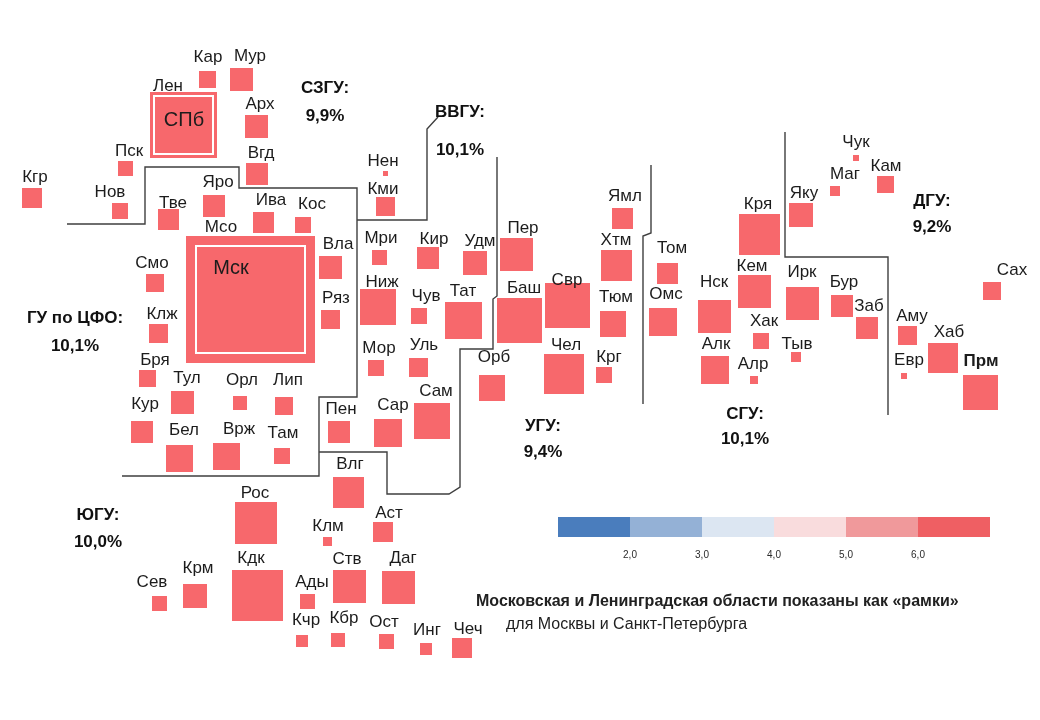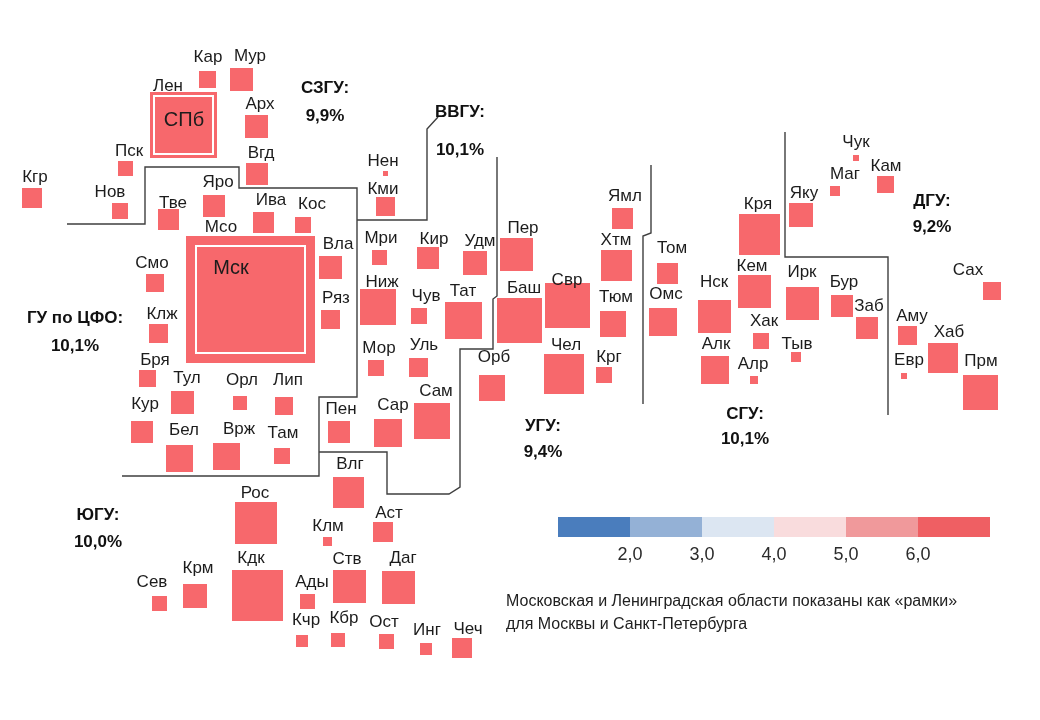--- a/index.html
+++ b/index.html
@@ -11,21 +11,21 @@
           font-size:17px;color:#1c1c1c;line-height:1;}
   .dlabel{position:absolute;transform:translate(-50%,-55%);white-space:nowrap;
           font-size:17px;font-weight:bold;color:#111;line-height:1;}
   .frame{position:absolute;}
   .frame .inner{position:absolute;border:2px solid #ffffff;}
   .flabel{position:absolute;transform:translate(-50%,-55%);font-size:17px;color:#1c1c1c;white-space:nowrap;line-height:1;}
   .ilabel{position:absolute;transform:translate(-50%,-55%);font-size:20px;color:#1c1c1c;white-space:nowrap;line-height:1;}
   #title{position:absolute;font-size:16px;color:#262626;white-space:nowrap;}
   .noteline{position:absolute;font-size:16px;color:#212121;white-space:nowrap;}
   .lseg{position:absolute;}
-  .ltick{position:absolute;transform:translate(-50%,-50%);font-size:18px;color:#2b2b2b;white-space:nowrap;}
+  .ltick{position:absolute;transform:translate(-50%,-50%);font-size:10px;color:#2b2b2b;white-space:nowrap;}
 </style>
 </head>
 <body>
 
 <div id="canvas">
   <svg id="borders" viewBox="0 0 1040 720">
       <path d="M67,224 H145 V167 H239 V188 H357 V397 H319 V476 H122" fill="none" stroke="#3f3f3f" stroke-width="1.4"></path>
       <path d="M438,117 L427,129 V220 H357" fill="none" stroke="#3f3f3f" stroke-width="1.4"></path>
       <path d="M497,157 V296 L493,299 V349 H460 V487 L449,494 H387 V452 H319" fill="none" stroke="#3f3f3f" stroke-width="1.4"></path>
       <path d="M651,165 V233 L643,236 V404" fill="none" stroke="#3f3f3f" stroke-width="1.4"></path>
@@ -148,29 +148,29 @@
       <div class="rlabel" style="left: 869px; top: 306px;">Заб</div>
       <div class="rsq" style="left: 789px; top: 203px; width: 24px; height: 24px; background: rgb(247, 104, 108);"></div>
       <div class="rlabel" style="left: 804px; top: 193px;">Яку</div>
       <div class="rsq" style="left: 830px; top: 186px; width: 10px; height: 10px; background: rgb(247, 104, 108);"></div>
       <div class="rlabel" style="left: 845px; top: 174px;">Маг</div>
       <div class="rsq" style="left: 853px; top: 155px; width: 6px; height: 6px; background: rgb(247, 104, 108);"></div>
       <div class="rlabel" style="left: 856px; top: 142px;">Чук</div>
       <div class="rsq" style="left: 877px; top: 176px; width: 17px; height: 17px; background: rgb(247, 104, 108);"></div>
       <div class="rlabel" style="left: 886px; top: 166px;">Кам</div>
       <div class="rsq" style="left: 983px; top: 282px; width: 18px; height: 18px; background: rgb(247, 104, 108);"></div>
-      <div class="rlabel" style="left: 968px; top: 270px;">Сах</div>
+      <div class="rlabel" style="left: 1012px; top: 270px;">Сах</div>
       <div class="rsq" style="left: 898px; top: 326px; width: 19px; height: 19px; background: rgb(247, 104, 108);"></div>
       <div class="rlabel" style="left: 912px; top: 316px;">Аму</div>
       <div class="rsq" style="left: 928px; top: 343px; width: 30px; height: 30px; background: rgb(247, 104, 108);"></div>
       <div class="rlabel" style="left: 949px; top: 332px;">Хаб</div>
       <div class="rsq" style="left: 901px; top: 373px; width: 6px; height: 6px; background: rgb(247, 104, 108);"></div>
       <div class="rlabel" style="left: 909px; top: 360px;">Евр</div>
       <div class="rsq" style="left: 963px; top: 375px; width: 35px; height: 35px; background: rgb(247, 104, 108);"></div>
-      <div class="rlabel" style="left: 981px; top: 361px;">Прм</div>
+      <div class="rlabel" style="left: 981px; top: 361px; font-weight: bold;">Прм</div>
       <div class="rsq" style="left: 235px; top: 502px; width: 42px; height: 42px; background: rgb(247, 104, 108);"></div>
       <div class="rlabel" style="left: 255px; top: 493px;">Рос</div>
       <div class="rsq" style="left: 333px; top: 477px; width: 31px; height: 31px; background: rgb(247, 104, 108);"></div>
       <div class="rlabel" style="left: 350px; top: 464px;">Влг</div>
       <div class="rsq" style="left: 373px; top: 522px; width: 20px; height: 20px; background: rgb(247, 104, 108);"></div>
       <div class="rlabel" style="left: 389px; top: 513px;">Аст</div>
       <div class="rsq" style="left: 323px; top: 537px; width: 9px; height: 9px; background: rgb(247, 104, 108);"></div>
       <div class="rlabel" style="left: 328px; top: 526px;">Клм</div>
       <div class="rsq" style="left: 232px; top: 570px; width: 51px; height: 51px; background: rgb(247, 104, 108);"></div>
       <div class="rlabel" style="left: 251px; top: 558px;">Кдк</div>
@@ -228,16 +228,16 @@
       <div class="lseg" style="left: 774px; top: 517px; width: 72px; height: 20px; background: rgb(249, 220, 221);"></div>
       <div class="lseg" style="left: 846px; top: 517px; width: 72px; height: 20px; background: rgb(240, 153, 155);"></div>
       <div class="lseg" style="left: 918px; top: 517px; width: 72px; height: 20px; background: rgb(239, 95, 99);"></div>
       <div class="ltick" style="left: 630px; top: 554px;">2,0</div>
       <div class="ltick" style="left: 702px; top: 554px;">3,0</div>
       <div class="ltick" style="left: 774px; top: 554px;">4,0</div>
       <div class="ltick" style="left: 846px; top: 554px;">5,0</div>
       <div class="ltick" style="left: 918px; top: 554px;">6,0</div>
     </div>
   <div id="note">
-      <div class="noteline" style="left: 506px; top: 592px;">Московская и Ленинградская области показаны как «рамки»</div>
+      <div class="noteline" style="left: 476px; top: 592px; font-weight: bold;">Московская и Ленинградская области показаны как «рамки»</div>
       <div class="noteline" style="left: 506px; top: 615px;">для Москвы и Санкт-Петербурга</div>
     </div>
 </div>
 
 </body></html>

